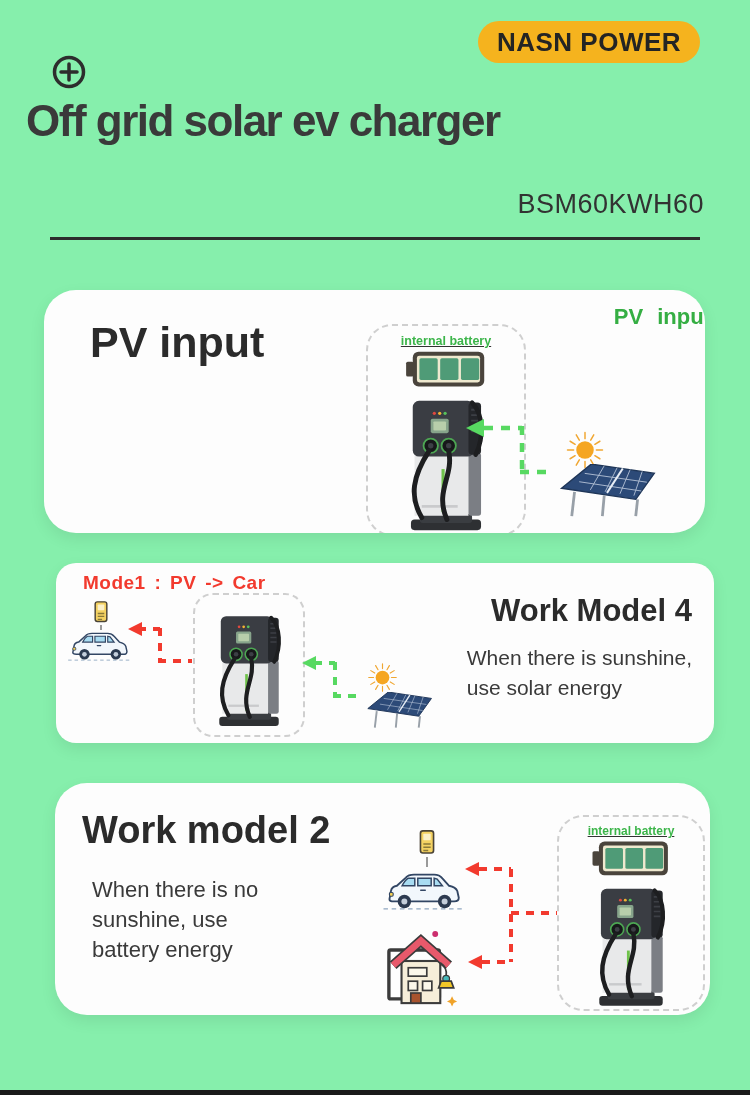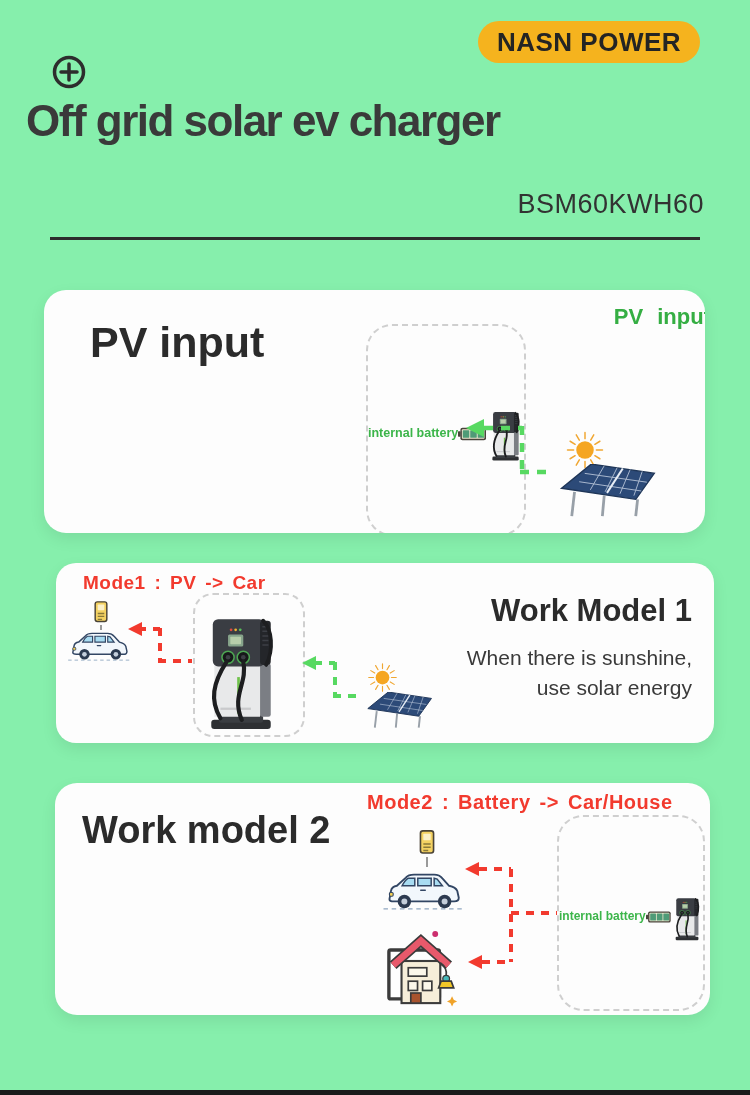--- a/index.html
+++ b/index.html
@@ -22,47 +22,47 @@
     font-size:44px; font-weight:700; color:#3a3a3a; letter-spacing:-1.5px;
     white-space:nowrap;
   }
   .model {
     position:absolute; right:46px; top:189px; font-size:27px; color:#323232;
     font-weight:400; letter-spacing:.5px;
   }
   .divider { position:absolute; left:50px; top:237px; width:650px; height:3px; background:#2c2c2c; }
   
   .card {
-    position:absolute; background:#fdfdfd; border-radius:22px;
+    position:absolute; background:#fdfdfd; border-radius:32px;
     box-shadow:0 6px 16px rgba(0,0,0,.08); overflow:hidden;
   }
   .card1 { left:44px; top:290px; width:661px; height:243px; }
   .card2 { left:56px; top:563px; width:658px; height:180px; border-radius:20px; }
   .card3 { left:55px; top:783px; width:655px; height:232px; }
   .h-big   { position:absolute; font-weight:700; color:#2b2b2b; }
   .card1 .h-big { left:46px; top:28px; font-size:43px; }
   .card2 .h-big { right:22px; top:30px; font-size:31px; text-align:right; }
   .card3 .h-big { left:27px; top:26px; font-size:38px; }
   .body-txt { position:absolute; white-space:pre-line; color:#3a3a3a; }
   .card1 .body-txt { left:48px; top:100px; font-size:29px; line-height:40px; }
-  .card2 .body-txt { right:22px; top:80px; font-size:21px; line-height:30px; text-align:right; }
+  .card2 .body-txt { right:22px; top:80px; font-size:21px; line-height:30px; }
   .card3 .body-txt { left:37px; top:92px; font-size:22px; line-height:30px; }
   .mode-label {
     position:absolute; font-weight:700; color:#f23a2e;
     letter-spacing:.5px; word-spacing:3px; white-space:nowrap;
   }
   .card2 .mode-label { left:27px; top:9px; font-size:19px; }
   .card3 .mode-label { left:312px; top:8px; font-size:20px; }
   .corner-green {
     position:absolute; right:-6px; top:14px; font-size:22px; font-weight:700;
     color:#35ae43; word-spacing:8px; white-space:nowrap;
   }
   .dash-box {
     position:absolute; border:2px dashed #cfcfcf; border-radius:26px;
-    display:flex; flex-direction:row; align-items:center;
+    display:flex; flex-direction:column; align-items:center;text-decoration:underline;
   }
   .card1 .dash-box { left:322px; top:34px; width:160px; height:212px; padding-top:8px; }
   .card2 .dash-box { left:137px; top:30px; width:112px; height:144px; border-radius:20px; padding-top:12px; }
   .card3 .dash-box { left:502px; top:32px; width:148px; height:196px; padding-top:7px; }
   .bat-label { font-size:12px; font-weight:600; color:#3cb54a; margin-bottom:2px; white-space:nowrap; }
   .abs { position:absolute; }
   .drop-dash { position:absolute; width:0; border-left:2px dashed #9a9a9a; }
   .footer-bar { position:absolute; left:0; top:1090px; width:750px; height:5px; background:#1a1a1a; }
 </style>
 </head>
@@ -198,21 +198,21 @@
           <use href="#sym-sun"></use>
         </svg>
       <svg x="130" y="62" width="102" height="54">
           <use href="#sym-panel"></use>
         </svg>
     </svg>
   </section>
 
   <section class="card card2">
     <div class="mode-label">Mode1 : PV -&gt; Car</div>
-    <h2 class="h-big">Work Model 1</h2>
+    <h2 class="h-big">Work Model 4</h2>
     <p class="body-txt">When there is sunshine,
 use solar energy</p>
 
     <svg class="abs" style="left:37px; top:38px;" width="16" height="25">
         <use href="#sym-pile"></use>
       </svg>
     <div class="drop-dash" style="left:44px; top:62px; height:13px;"></div>
     <svg class="abs" style="left:11px; top:63px;" width="64" height="38">
         <use href="#sym-car"></use>
       </svg>
@@ -243,21 +243,23 @@
           <use href="#sym-sun"></use>
         </svg>
       <svg x="62" y="39" width="70" height="37">
           <use href="#sym-panel"></use>
         </svg>
     </svg>
   </section>
 
   <section class="card card3">
     <h2 class="h-big">Work model 2</h2>
-    <div class="mode-label">Mode2 : Battery -&gt; Car/House</div>
+    <p class="body-txt">When there is no
+sunshine, use
+battery energy</p>
 
     <svg class="abs" style="left:363px; top:47px;" width="18" height="28">
         <use href="#sym-pile"></use>
       </svg>
     <div class="drop-dash" style="left:371px; top:74px; height:10px;"></div>
     <svg class="abs" style="left:327px; top:83px;" width="82" height="47">
         <use href="#sym-car"></use>
       </svg>
     <svg class="abs" style="left:327px; top:146px;" width="82" height="80">
         <use href="#sym-house"></use>

